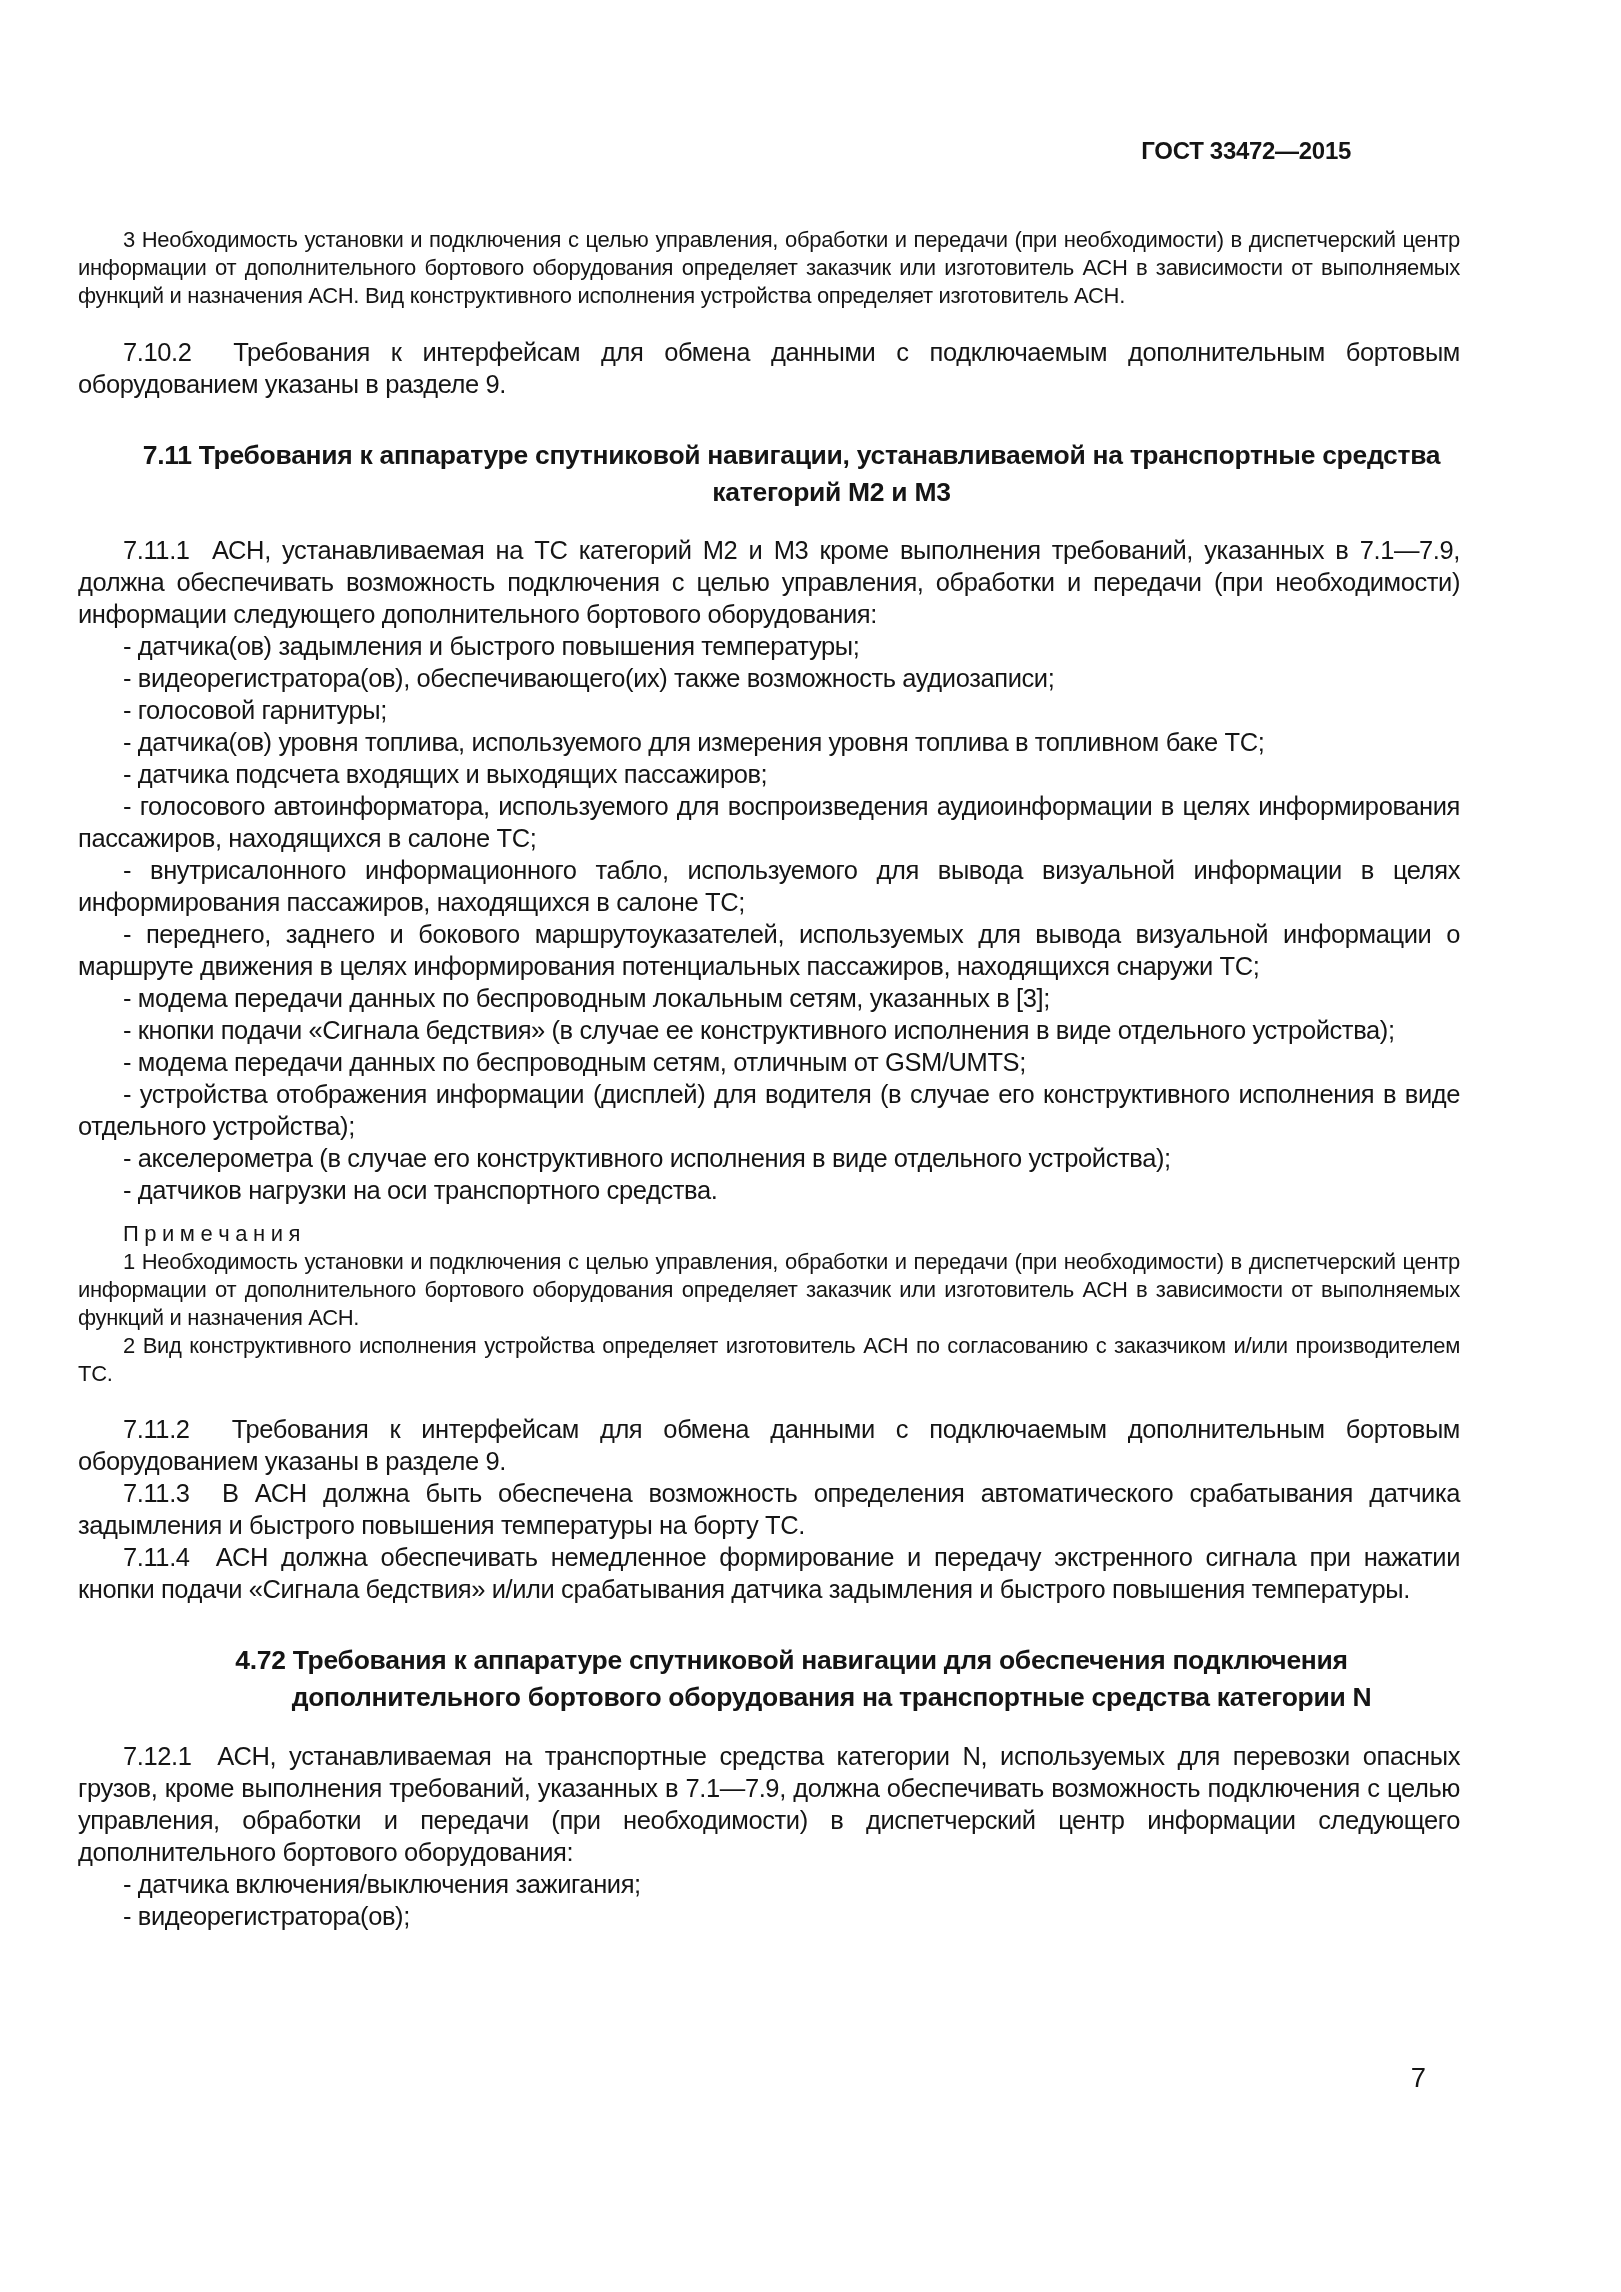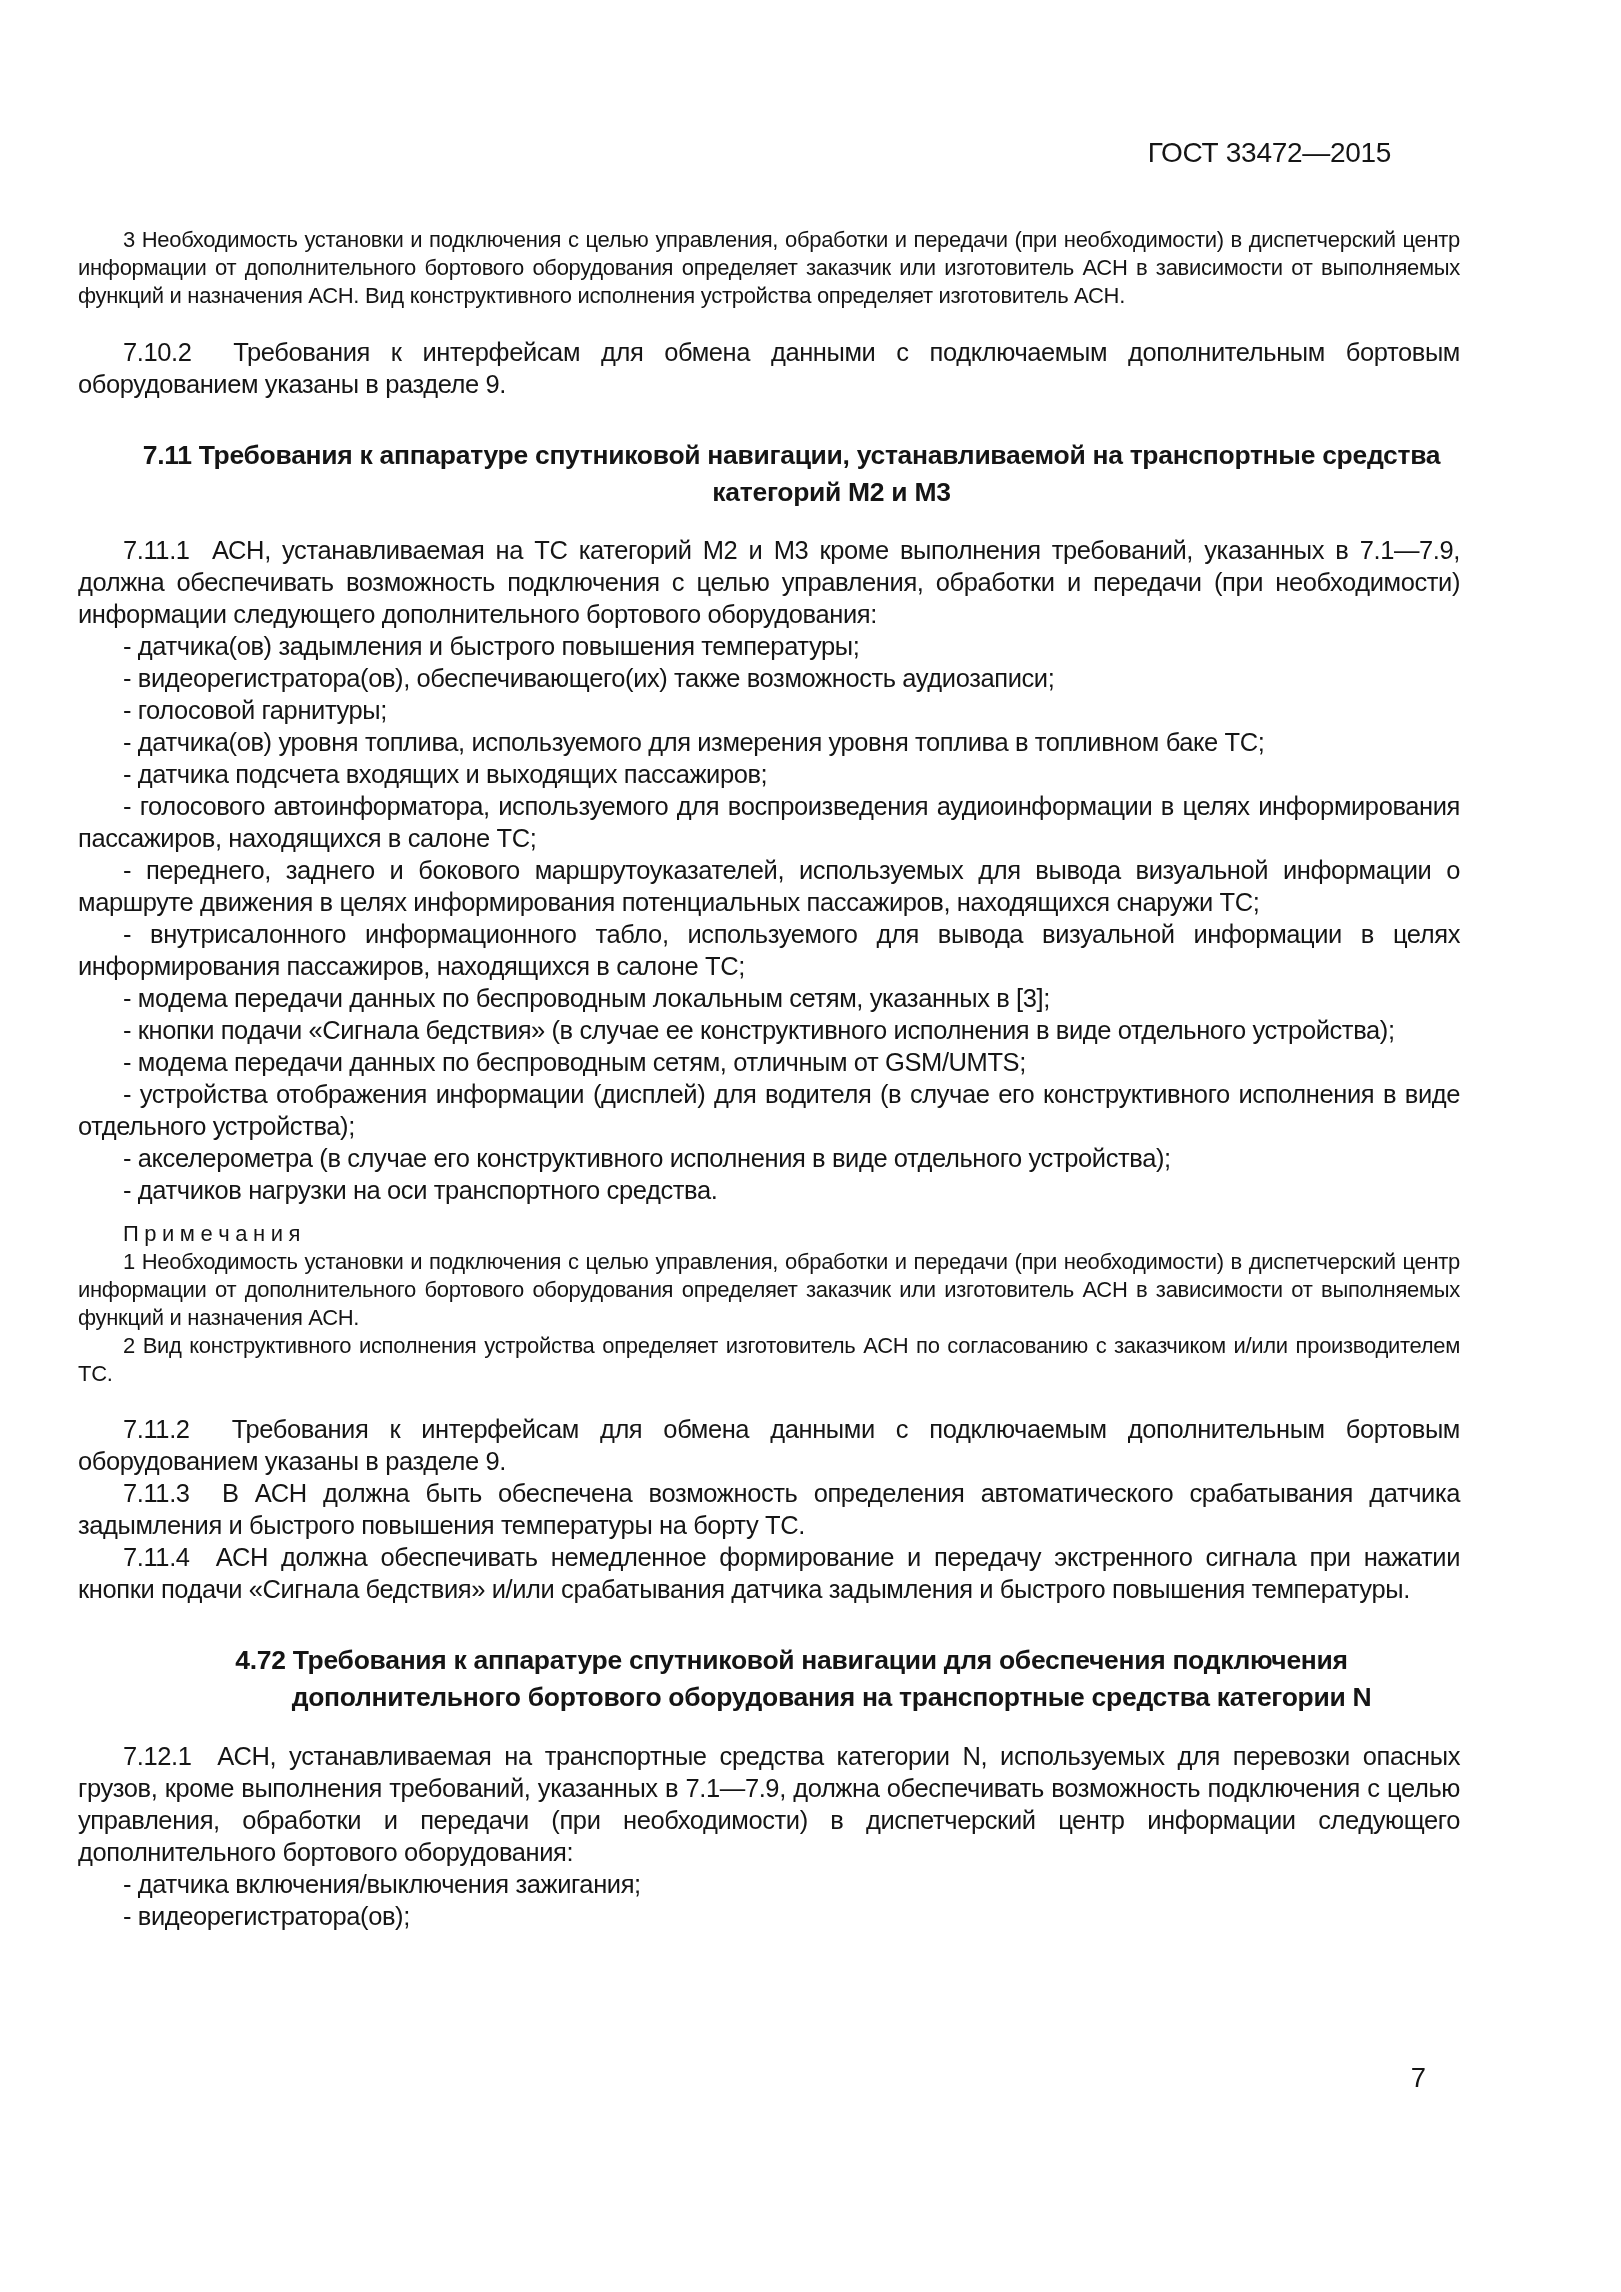--- a/index.html
+++ b/index.html
@@ -15,24 +15,23 @@
     overflow: hidden;
     font-family: "Liberation Sans", "DejaVu Sans", sans-serif;
     color: #151515;
   }
   .doc-header {
     position: absolute;
     top: 137px;
     left: 0;
     width: 1351px;
     text-align: right;
-    font-size: 28px;
-    font-weight: normal;
+    font-size: 24px;
+    font-weight: bold;
     letter-spacing: -0.3px;
-    padding-left: 40px;
   }
   .content {
     position: absolute;
     top: 226px;
     left: 78px;
     width: 1382px;
   }
   .content p, .content h2 { margin: 0; }
   .body {
     font-size: 25.5px;
@@ -86,22 +85,22 @@
 
     <p class="body ind sp2">7.11.1&nbsp; АСН, устанавливаемая на ТС категорий М2 и М3 кроме выполнения требований, указанных в 7.1—7.9, должна обеспечивать возможность подключения с целью управления, обработки и передачи (при необходимости) информации следующего дополнительного бортового оборудования:</p>
 
     <div>
         <p class="body ind">-&nbsp;датчика(ов) задымления и быстрого повышения температуры;</p>
         <p class="body ind">-&nbsp;видеорегистратора(ов), обеспечивающего(их) также возможность аудиозаписи;</p>
         <p class="body ind">-&nbsp;голосовой гарнитуры;</p>
         <p class="body ind">-&nbsp;датчика(ов) уровня топлива, используемого для измерения уровня топлива в топливном баке ТС;</p>
         <p class="body ind">-&nbsp;датчика подсчета входящих и выходящих пассажиров;</p>
         <p class="body ind">-&nbsp;голосового автоинформатора, используемого для воспроизведения аудиоинформации в целях информирования пассажиров, находящихся в салоне ТС;</p>
+        <p class="body ind">-&nbsp;внутрисалонного информационного табло, используемого для вывода визуальной информации в целях информирования пассажиров, находящихся в салоне ТС;</p>
         <p class="body ind">-&nbsp;переднего, заднего и бокового маршрутоуказателей, используемых для вывода визуальной информации о маршруте движения в целях информирования потенциальных пассажиров, находящихся снаружи ТС;</p>
-        <p class="body ind">-&nbsp;внутрисалонного информационного табло, используемого для вывода визуальной информации в целях информирования пассажиров, находящихся в салоне ТС;</p>
         <p class="body ind">-&nbsp;модема передачи данных по беспроводным локальным сетям, указанных в [3];</p>
         <p class="body ind">-&nbsp;кнопки подачи «Сигнала бедствия» (в случае ее конструктивного исполнения в виде отдельного устройства);</p>
         <p class="body ind">-&nbsp;модема передачи данных по беспроводным сетям, отличным от GSM/UMTS;</p>
         <p class="body ind">-&nbsp;устройства отображения информации (дисплей) для водителя (в случае его конструктивного исполнения в виде отдельного устройства);</p>
         <p class="body ind">-&nbsp;акселерометра (в случае его конструктивного исполнения в виде отдельного устройства);</p>
         <p class="body ind">-&nbsp;датчиков нагрузки на оси транспортного средства.</p>
       </div>
 
     <p class="small ind notes-label">П р и м е ч а н и я</p>
 

